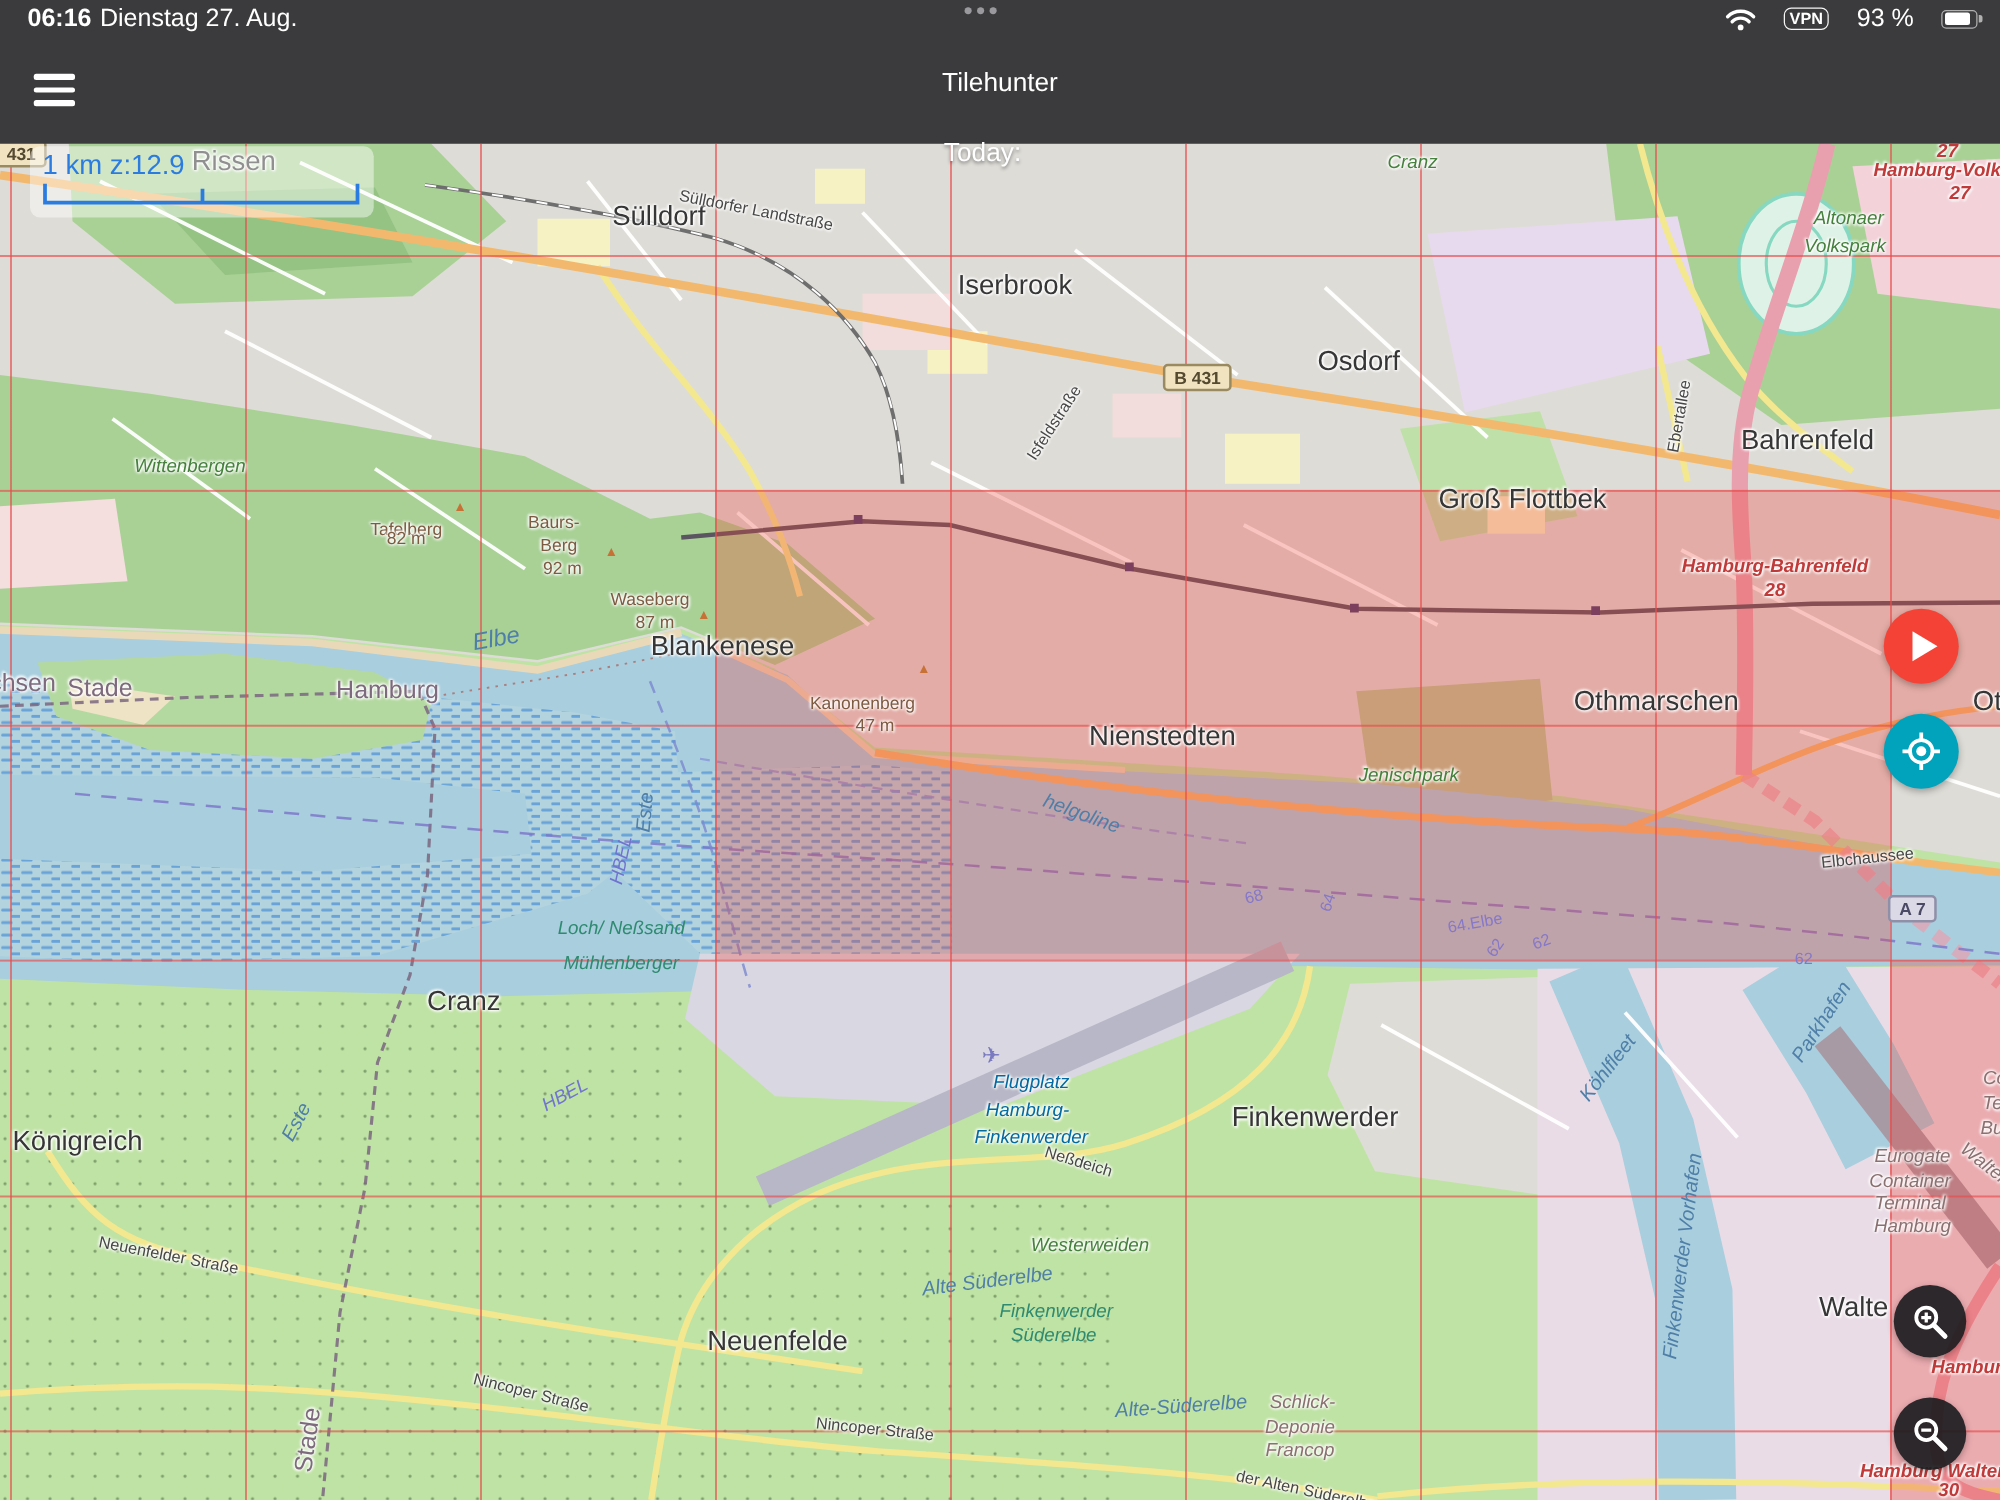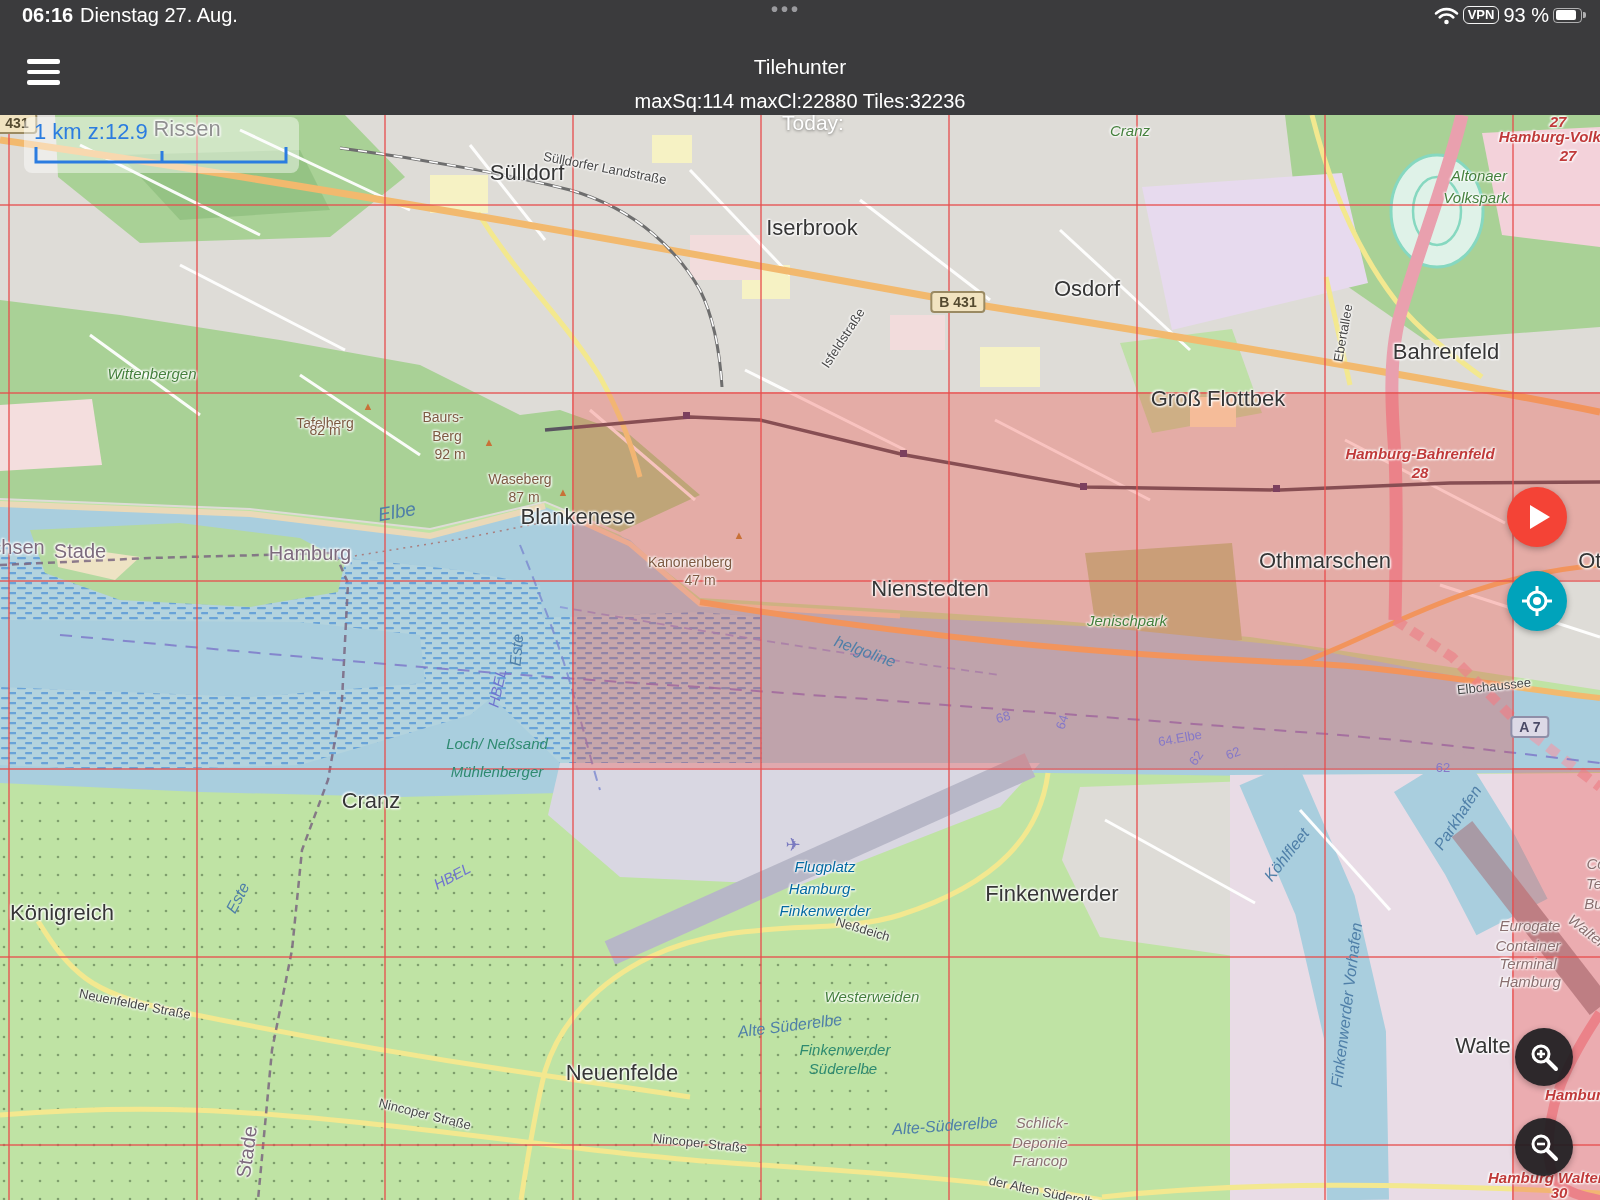--- a/index.html
+++ b/index.html
@@ -4,33 +4,33 @@
 <style>
   html,body{margin:0;padding:0;}
   body{width:1600px;height:1200px;overflow:hidden;position:relative;background:#bfe3a4;
        font-family:"Liberation Sans","DejaVu Sans",sans-serif;-webkit-font-smoothing:antialiased;}
   
   .topbar{position:absolute;left:0;top:0;width:1600px;height:115px;background:#3b3b3d;z-index:40;}
   .status{position:absolute;left:0;top:0;width:100%;height:30px;color:#fff;}
   .st-time{position:absolute;left:22px;top:4px;font-size:20px;font-weight:700;}
   .st-date{position:absolute;left:80px;top:4px;font-size:20px;font-weight:400;}
   .st-dots{position:absolute;left:786px;top:-2px;transform:translateX(-50%);font-size:20px;letter-spacing:3px;color:#9a9a9e;font-weight:700;}
-  .st-right{position:absolute;right:18px;top:3px;display:flex;align-items:center;gap:4px;height:24px;}
+  .st-right{position:absolute;right:18px;top:3px;display:flex;align-items:center;gap:22px;height:24px;}
   .vpn{border:1.8px solid rgba(255,255,255,.95);border-radius:6px;font-size:13px;font-weight:700;padding:0 4px;line-height:16px;color:#fff;}
   .pct{font-size:20px;color:#fff;}
   .batt{position:relative;width:27px;height:13px;border:1.6px solid rgba(255,255,255,.6);border-radius:4px;}
   .batt i{position:absolute;left:1.5px;top:1.5px;bottom:1.5px;width:20px;background:#fff;border-radius:2px;}
   .batt b{position:absolute;right:-4.5px;top:3.5px;width:2.5px;height:6px;background:rgba(255,255,255,.6);border-radius:0 2px 2px 0;}
   .hamburger{position:absolute;left:27px;top:59px;width:33px;height:28px;cursor:pointer;}
   .hamburger span{position:absolute;left:0;width:33px;height:4.5px;background:#fff;border-radius:2px;}
   .hamburger span:nth-child(1){top:0}.hamburger span:nth-child(2){top:10.5px}.hamburger span:nth-child(3){top:21px}
   .hd-title{position:absolute;left:0;right:0;top:55px;text-align:center;color:#fff;font-size:21px;}
   .hd-stats{position:absolute;left:0;right:0;top:90px;text-align:center;color:#fff;font-size:20px;}
   .hd-today{position:absolute;left:786px;top:111px;transform:translateX(-50%);color:#fff;font-size:21px;z-index:41;
-            text-shadow:0 1px 3px rgba(0,0,0,.45);margin-left:27px;}
+            text-shadow:0 1px 3px rgba(0,0,0,.45);}
   
   .map-area{position:absolute;left:0;top:115px;width:1600px;height:1085px;overflow:hidden;}
   .map-area > svg{position:absolute;left:0;top:0;}
   .visited{position:absolute;background:rgba(243,62,54,.30);}
   .grid-layer{position:absolute;inset:0;pointer-events:none;
     background-image:
       repeating-linear-gradient(to right, rgba(231,76,76,.65) 0 1.6px, transparent 1.6px 188px),
       repeating-linear-gradient(to bottom, rgba(231,76,76,.65) 0 1.6px, transparent 1.6px 188px);
     background-position:8px 0, 0 89px;}
   
@@ -311,21 +311,20 @@
           <b></b>
         </span>
     </span>
   </div>
   <div class="hamburger">
       <span></span>
       <span></span>
       <span></span>
     </div>
   <div class="hd-title">Tilehunter</div>
-  <div class="hd-stats">maxSq:114 maxCl:22880 Tiles:32236</div>
 </div>
 <div class="hd-today">Today:</div>
 
 <div class="scale">
   <div class="scale-txt">1 km z:12.9</div>
   <svg width="255" height="20" viewBox="0 0 255 20">
     <path d="M2,2 L2,17 L252,17 L252,2 M128,6 L128,17" stroke="#2b7ce0" stroke-width="3" fill="none"></path>
   </svg>
 </div>
 

